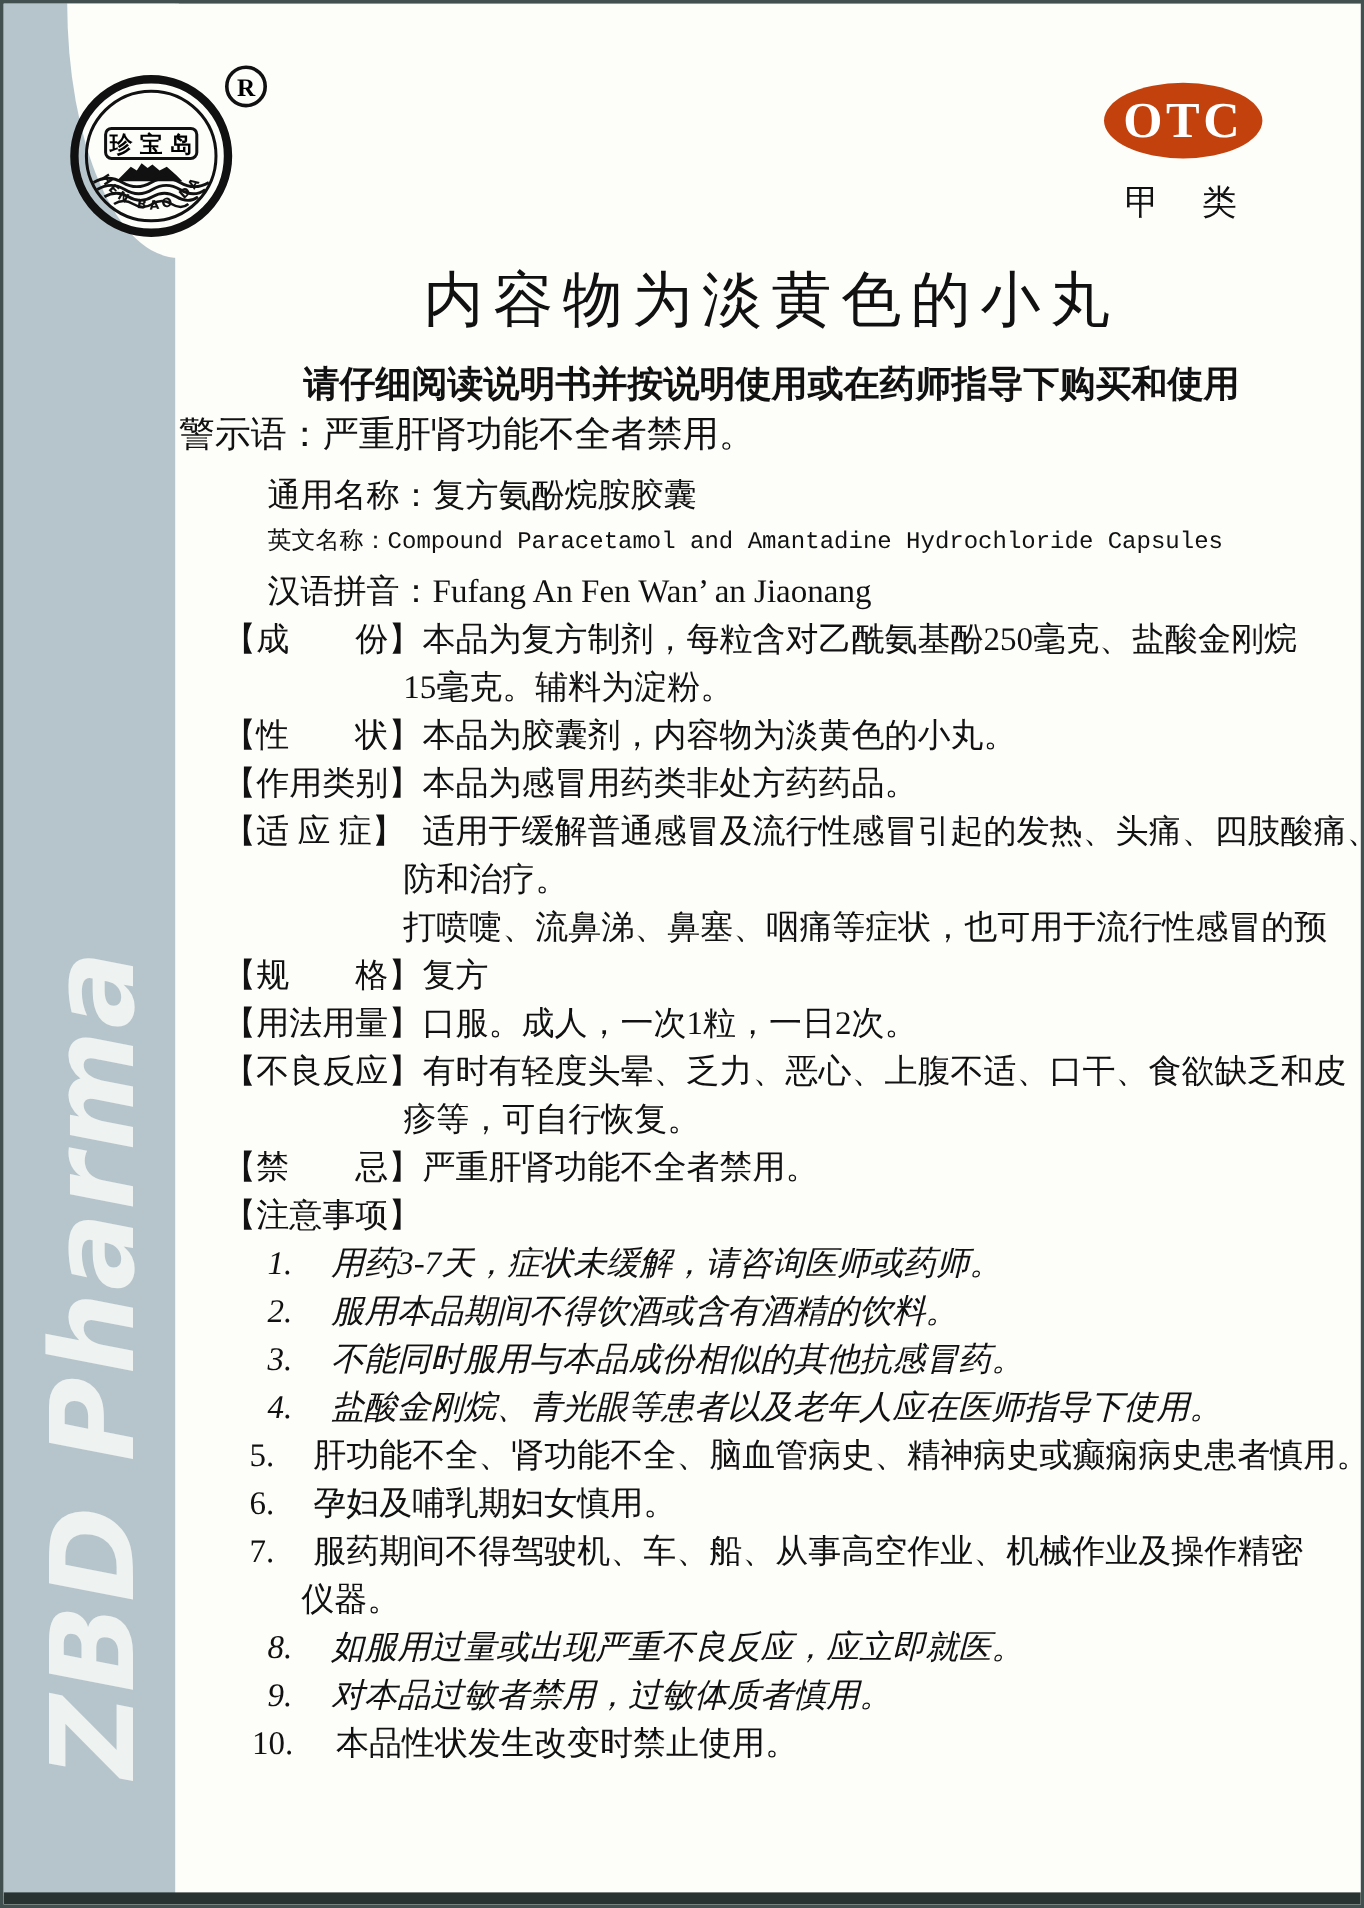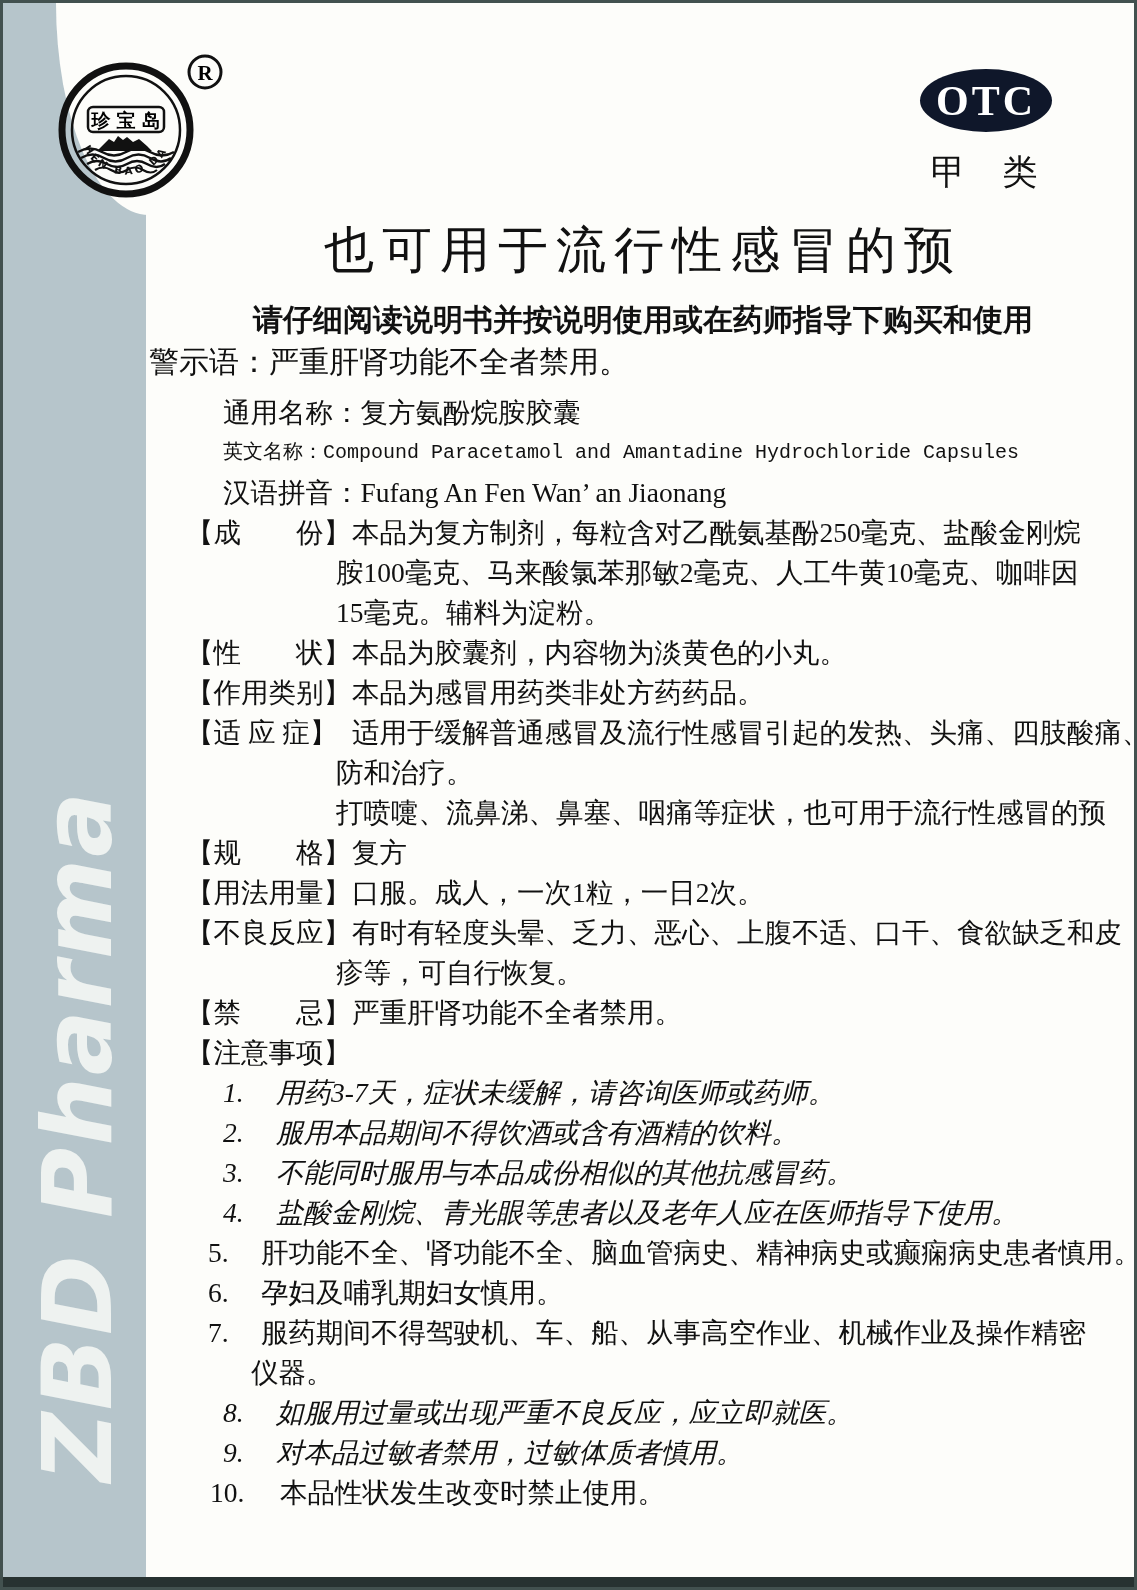--- a/index.html
+++ b/index.html
@@ -29,29 +29,29 @@
     position:absolute; left:75px; top:1133px;
     transform:translate(-50%,-50%) rotate(-90deg);
     font-family:"DejaVu Sans","Liberation Sans",sans-serif;
     font-style:italic; font-weight:bold;
     font-size:96px; letter-spacing:2px;
     color:#eef2f0; white-space:nowrap;
   }
   .logo-svg { position:absolute; left:54px; top:46px; }
   .otc-block { position:absolute; left:917px; top:66px; width:132px; text-align:center; }
   .otc-ellipse {
-    width:132px; height:63px; background:#0f172a; border-radius:50%;
+    width:132px; height:63px; background:#c2410c; border-radius:50%;
     display:flex; align-items:center; justify-content:center;
   }
   .otc-text {
     color:#fff; font-weight:bold; font-size:42px; letter-spacing:3px;
     font-family:"Liberation Serif","DejaVu Serif",serif;
   }
   .otc-class {
-    margin-top:17px; font-size:35px; letter-spacing:14px;
+    margin-top:17px; font-size:29px; letter-spacing:14px;
     white-space:nowrap; padding-left:10px;
   }
   .doc-title {
     position:absolute; left:146px; top:214px; width:988px;
     text-align:center; font-size:50px; letter-spacing:8px;
     white-space:nowrap; font-weight:500;
   }
   .doc-subtitle {
     position:absolute; left:146px; top:297px; width:988px;
     text-align:center; font-size:30px; white-space:nowrap;font-weight:bold;
@@ -105,32 +105,31 @@
     <text x="148" y="31" font-size="21" font-weight="bold" text-anchor="middle" font-family="'Liberation Serif',serif">R</text>
   </svg>
 
   <div class="otc-block">
     <div class="otc-ellipse">
       <span class="otc-text">OTC</span>
     </div>
     <div class="otc-class">甲 类</div>
   </div>
 
-  <div class="doc-title">也可用于流行性感冒的预</div>
+  <div class="doc-title">内容物为淡黄色的小丸</div>
   <div class="doc-subtitle">请仔细阅读说明书并按说明使用或在药师指导下购买和使用</div>
   <div class="doc-warning">警示语：严重肝肾功能不全者禁用。</div>
 
   <div class="body-text">
 
     <div class="line indent-sub">通用名称：复方氨酚烷胺胶囊</div>
     <div class="line indent-sub en-line">英文名称：Compound Paracetamol and Amantadine Hydrochloride Capsules</div>
     <div class="line indent-sub">汉语拼音：Fufang An Fen Wan’ an Jiaonang</div>
 
     <div class="line"><span class="sec-label">【成　　份】</span><span>本品为复方制剂，每粒含对乙酰氨基酚250毫克、盐酸金刚烷</span></div>
-    <div class="line indent-cont">胺100毫克、马来酸氯苯那敏2毫克、人工牛黄10毫克、咖啡因</div>
     <div class="line indent-cont">15毫克。辅料为淀粉。</div>
 
     <div class="line"><span class="sec-label">【性　　状】</span><span>本品为胶囊剂，内容物为淡黄色的小丸。</span></div>
 
     <div class="line"><span class="sec-label">【作用类别】</span><span>本品为感冒用药类非处方药药品。</span></div>
 
     <div class="line"><span class="sec-label">【适 应 症】</span><span>适用于缓解普通感冒及流行性感冒引起的发热、头痛、四肢酸痛、</span></div>
     <div class="line indent-cont">防和治疗。</div>
     <div class="line indent-cont">打喷嚏、流鼻涕、鼻塞、咽痛等症状，也可用于流行性感冒的预</div>
 

